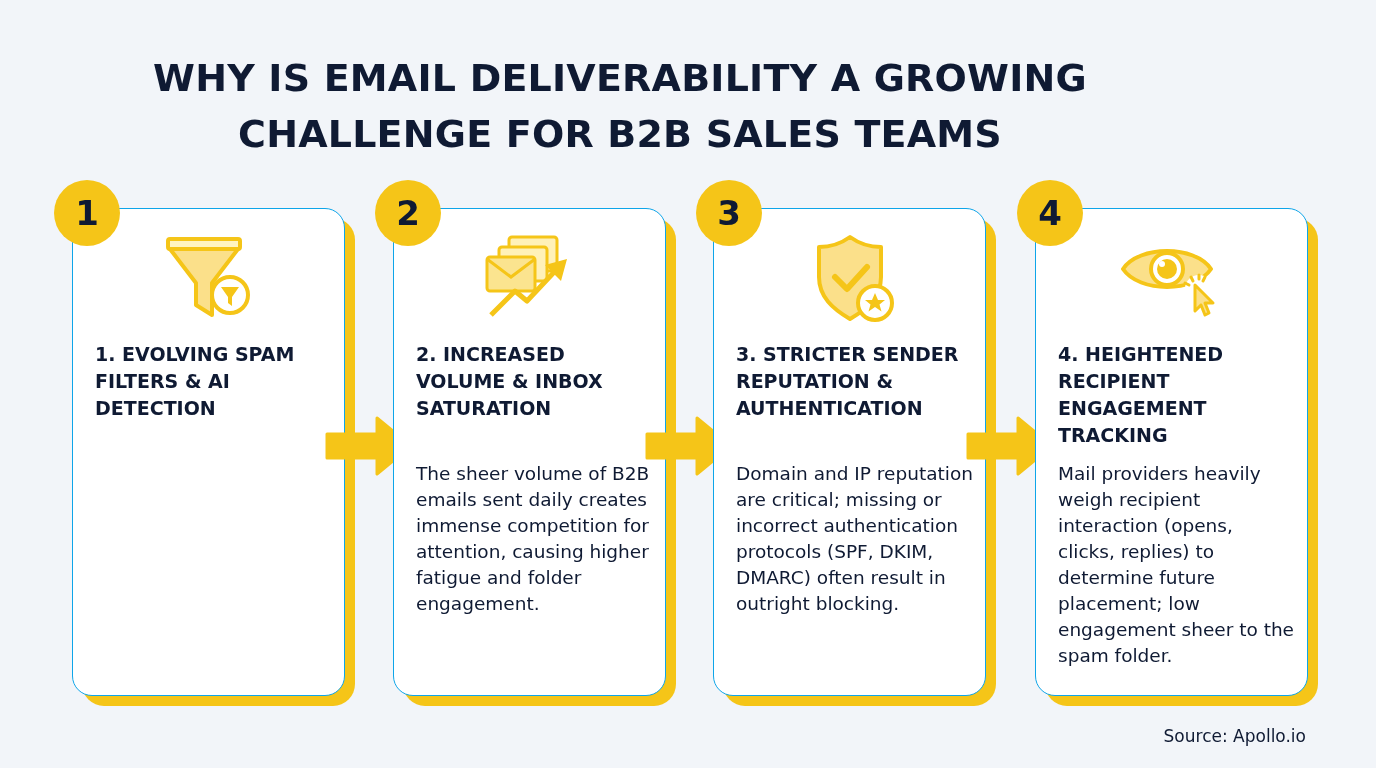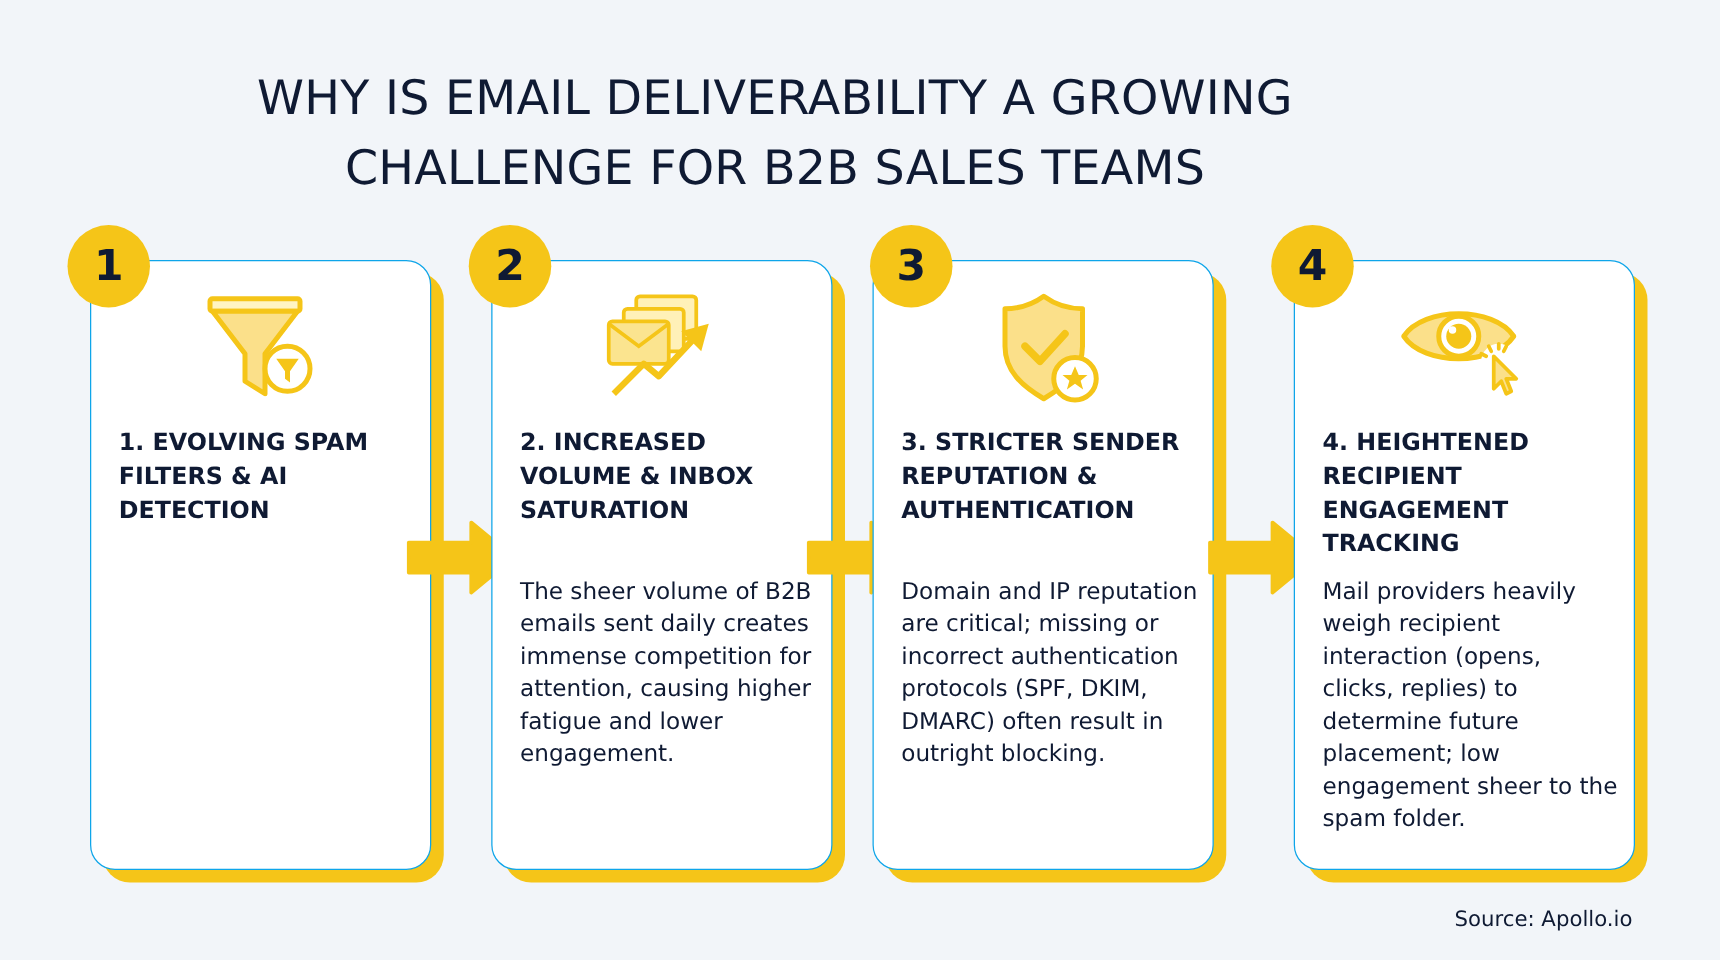--- a/index.html
+++ b/index.html
@@ -5,21 +5,21 @@
   * { box-sizing: border-box; margin: 0; padding: 0; }
   html, body { width: 1376px; height: 768px; overflow: hidden; }
   body {
     background: #f2f5f9;
     font-family: "DejaVu Sans", sans-serif;
     color: #0f1a33;
     position: relative;
   }
   .title {
     position: absolute; left: 0; top: 50px; width: 1240px;
-    text-align: center; font-weight: normal; font-size: 38px; line-height: 56px;
+    text-align: center; font-weight: bold; font-size: 38px; line-height: 56px;
     color: #0f1a33; letter-spacing: 0.2px;
   }
   .card-wrap { position: absolute; top: 208px; width: 283px; height: 498px; }
   .card-shadow {
     position: absolute; left: 10px; top: 10px; right: 0; bottom: 0;
     background: #f5c518; border-radius: 22px;
   }
   .card {
     position: absolute; left: 0; top: 0; right: 10px; bottom: 10px;
     background: #ffffff; border: 1px solid #0ea5e9; border-radius: 20px;
@@ -76,30 +76,30 @@
   <div class="card">
     <svg class="icon" viewBox="0 0 110 95">
       <rect x="34" y="6" width="48" height="34" rx="3" fill="#fff1b8" stroke="#f5c518" stroke-width="3"></rect>
       <rect x="24" y="16" width="48" height="34" rx="3" fill="#fff1b8" stroke="#f5c518" stroke-width="3"></rect>
       <rect x="12" y="26" width="48" height="34" rx="3" fill="#fbe48f" stroke="#f5c518" stroke-width="3"></rect>
       <path d="M12 28 L36 46 L60 28" fill="none" stroke="#f5c518" stroke-width="3"></path>
       <path d="M16 84 L40 60 L52 70 L82 38" fill="none" stroke="#f5c518" stroke-width="5" stroke-linejoin="round"></path>
       <path d="M70 34 L92 28 L86 50 Z" fill="#f5c518"></path>
     </svg>
     <div class="card-title" style="top:132px;">2. INCREASED VOLUME &amp; INBOX SATURATION</div>
-    <div class="card-body" style="top:252px;">The sheer volume of B2B emails sent daily creates immense competition for attention, causing higher fatigue and lower engagement.</div>
+    <div class="card-body" style="top:252px;">The sheer volume of B2B emails sent daily creates immense competition for attention, causing higher fatigue and folder engagement.</div>
   </div>
 </div>
 <div class="badge" style="left:375px;">2</div>
 
 <svg class="arrow" style="left:645px; top:416px;" viewBox="0 0 88 60">
   <path d="M2 18 L52 18 L52 2 L86 30 L52 58 L52 42 L2 42 Z" fill="#f5c518" stroke="#f5c518" stroke-width="3" stroke-linejoin="round"></path>
 </svg>
 
-<div class="card-wrap" style="left:698px;">
+<div class="card-wrap" style="left:713px;">
   <div class="card-shadow"></div>
   <div class="card">
     <svg class="icon" viewBox="0 0 110 95">
       <path d="M55 6 C44 14 34 16 24 16 L24 46 C24 66 38 78 55 88 C72 78 86 66 86 46 L86 16 C76 16 66 14 55 6 Z" fill="#fbe08a" stroke="#f5c518" stroke-width="4" stroke-linejoin="round"></path>
       <path d="M40 46 L52 58 L72 36" fill="none" stroke="#f5c518" stroke-width="6" stroke-linecap="round" stroke-linejoin="round"></path>
       <circle cx="80" cy="72" r="17" fill="#ffffff" stroke="#f5c518" stroke-width="4"></circle>
       <path d="M80 62 L83 69 L90 69 L84.5 73.5 L86.5 80.5 L80 76 L73.5 80.5 L75.5 73.5 L70 69 L77 69 Z" fill="#f5c518"></path>
     </svg>
     <div class="card-title" style="top:132px;">3. STRICTER SENDER REPUTATION &amp; AUTHENTICATION</div>
     <div class="card-body" style="top:252px;">Domain and IP reputation are critical; missing or incorrect authentication protocols (SPF, DKIM, DMARC) often result in outright blocking.</div>

